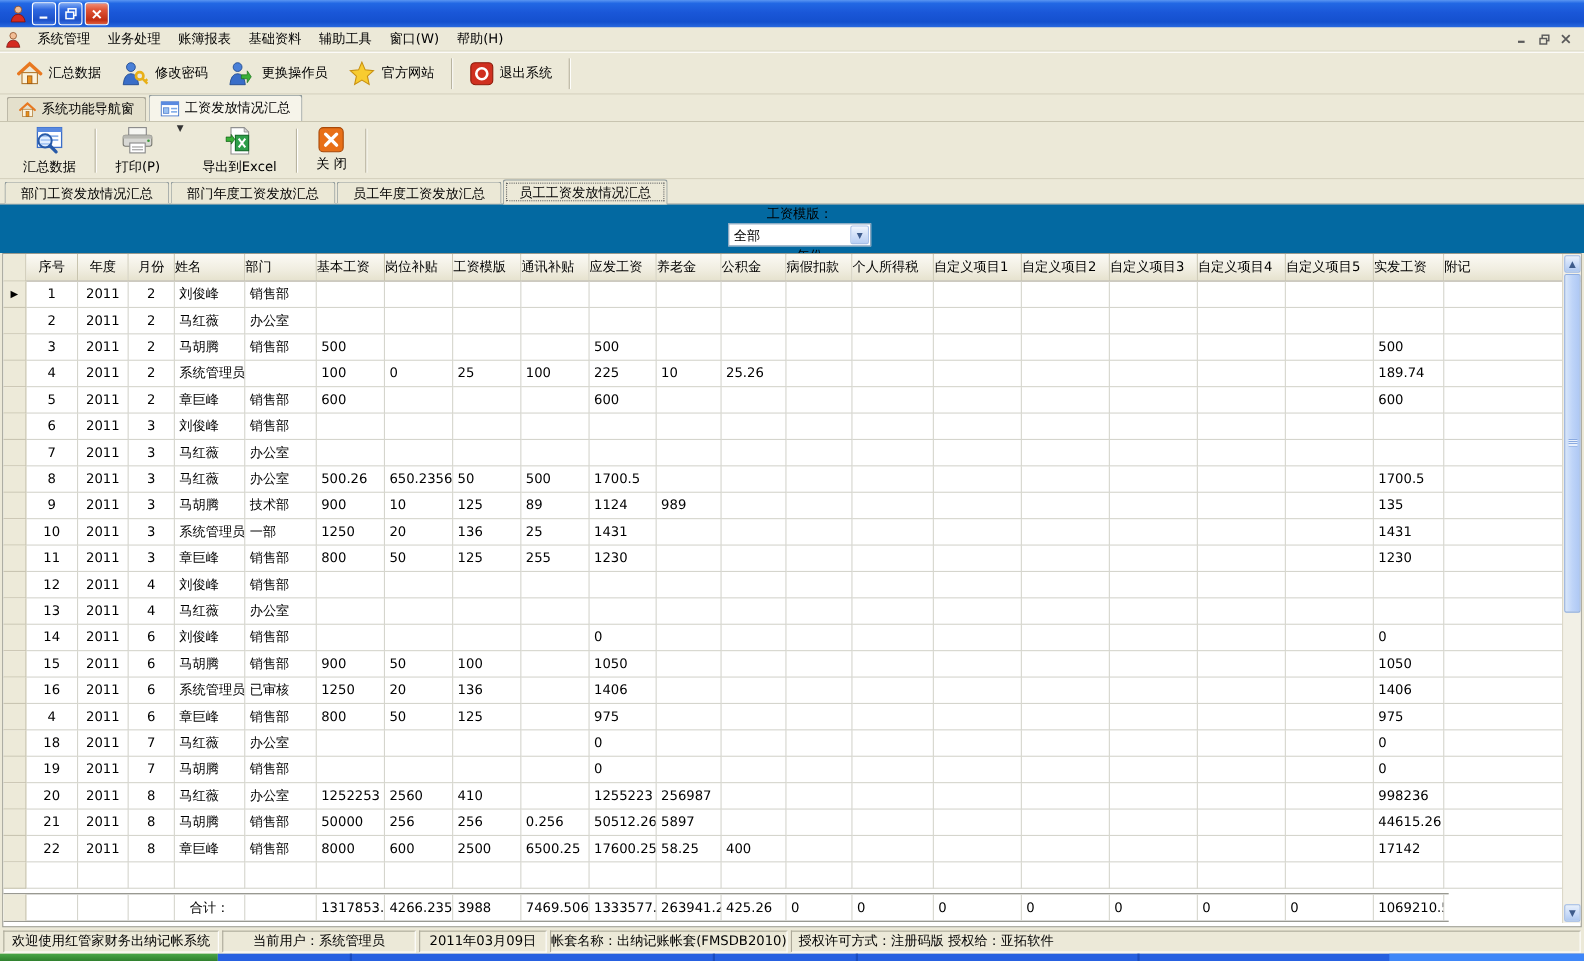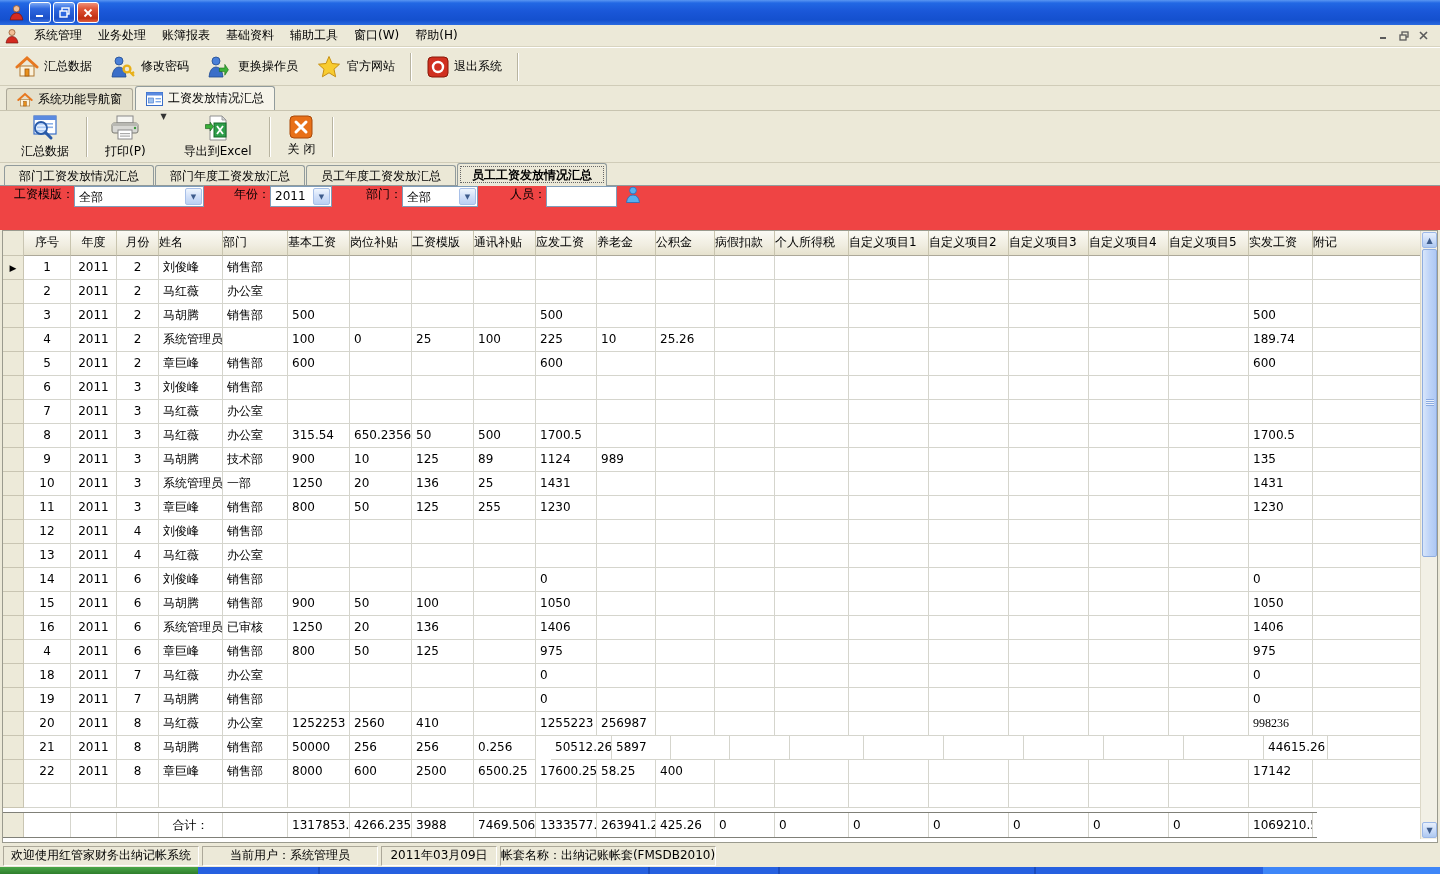--- a/index.html
+++ b/index.html
@@ -35,24 +35,24 @@
   .dropbtn { display:flex; align-items:flex-end; padding:0 4px 8px 2px; font-size:8px; color:#333; }
 
   
   .maintabs { height:25px; background:#ECE9D8; display:flex; align-items:flex-end; padding:0 0 0 6px; border-bottom:1px solid #C8C4B0; }
   .mtab { display:flex; align-items:center; gap:5px; height:22px; padding:0 10px; border:1px solid #ACA899; border-bottom:none; border-radius:3px 3px 0 0; background:#E4E0CC; margin-right:2px; white-space:nowrap; }
   .mtab.active { background:#F6F4EA; height:24px; border-color:#919B9C; }
 
   
   .subtabs { height:23px; background:#ECE9D8; display:flex; align-items:flex-end; padding-left:4px; border-bottom:1px solid #919B9C; }
   .stab { height:20px; padding:2px 14px 0; border:1px solid #919B9C; border-bottom:none; border-radius:3px 3px 0 0; background:#EBE8D6; margin-right:1px; white-space:nowrap; }
-  .stab.active { height:23px; background:#ECE9D8; position:relative; top:1px; outline:1px dotted #666; outline-offset:-4px; padding-top:3px;font-weight:bold; }
+  .stab.active { height:23px; background:#ECE9D8; position:relative; top:1px; outline:1px dotted #666; outline-offset:-4px; padding-top:3px; }
 
   
-  .filterbar { height:44px; background:#ef4444; display:flex; padding-left:14px; }
+  .filterbar { height:44px; background:#0369a1; display:flex; align-items:center; padding-left:14px;flex-direction:column; }
   .flabel { white-space:nowrap; }
   .combo { display:flex; height:21px; border:1px solid #7F9DB9; background:#fff; align-items:stretch; }
   .combo .val { flex:1; padding:2px 4px; overflow:hidden; white-space:nowrap; }
   .combo .arrow { width:17px; border:1px solid #A8C0E8; border-radius:2px; margin:1px;
     background:linear-gradient(180deg,#F0F6FE 0%,#D2E0F8 50%,#BAD0F4 100%);
     display:flex; align-items:center; justify-content:center; font-size:7px; color:#3E5C8C; }
   .tinput { height:21px; width:71px; border:1px solid #7F9DB9; background:#fff; padding:2px 4px; font-family:inherit; font-size:12px; }
 
   
   .grid { position:relative; height:613px; margin:0 2px; background:#fff; border:1px solid #9A9A8E; overflow:hidden; }
@@ -493,21 +493,21 @@
         <div class="gc" style="width: 64px;"></div>
         <div class="gc" style="flex: 1 1 0%; border-right: none;"></div>
       </div>
       <div class="grow">
         <div class="gc ind" style="width: 21px;"></div>
         <div class="gc ctr" style="width: 47px;">8</div>
         <div class="gc ctr" style="width: 46px;">2011</div>
         <div class="gc ctr" style="width: 42px;">3</div>
         <div class="gc" style="width: 64px;">马红薇</div>
         <div class="gc" style="width: 65px;">办公室</div>
-        <div class="gc" style="width: 62px;">315.54</div>
+        <div class="gc" style="width: 62px;">500.26</div>
         <div class="gc" style="width: 62px;">650.2356</div>
         <div class="gc" style="width: 62px;">50</div>
         <div class="gc" style="width: 62px;">500</div>
         <div class="gc" style="width: 61px;">1700.5</div>
         <div class="gc" style="width: 59px;"></div>
         <div class="gc" style="width: 59px;"></div>
         <div class="gc" style="width: 60px;"></div>
         <div class="gc" style="width: 74px;"></div>
         <div class="gc" style="width: 80px;"></div>
         <div class="gc" style="width: 80px;"></div>
@@ -795,35 +795,35 @@
         <div class="gc" style="width: 61px;">1255223</div>
         <div class="gc" style="width: 59px;">256987</div>
         <div class="gc" style="width: 59px;"></div>
         <div class="gc" style="width: 60px;"></div>
         <div class="gc" style="width: 74px;"></div>
         <div class="gc" style="width: 80px;"></div>
         <div class="gc" style="width: 80px;"></div>
         <div class="gc" style="width: 80px;"></div>
         <div class="gc" style="width: 80px;"></div>
         <div class="gc" style="width: 80px;"></div>
-        <div class="gc" style="width: 64px; font-family: Liberation Serif, serif;">998236</div>
+        <div class="gc" style="width: 64px;">998236</div>
         <div class="gc" style="flex: 1 1 0%; border-right: none;"></div>
       </div>
       <div class="grow">
         <div class="gc ind" style="width: 21px;"></div>
         <div class="gc ctr" style="width: 47px;">21</div>
         <div class="gc ctr" style="width: 46px;">2011</div>
         <div class="gc ctr" style="width: 42px;">8</div>
         <div class="gc" style="width: 64px;">马胡腾</div>
         <div class="gc" style="width: 65px;">销售部</div>
         <div class="gc" style="width: 62px;">50000</div>
         <div class="gc" style="width: 62px;">256</div>
         <div class="gc" style="width: 62px;">256</div>
         <div class="gc" style="width: 62px;">0.256</div>
-        <div class="gc" style="width: 61px; margin-left: 15px;">50512.26</div>
+        <div class="gc" style="width: 61px;">50512.26</div>
         <div class="gc" style="width: 59px;">5897</div>
         <div class="gc" style="width: 59px;"></div>
         <div class="gc" style="width: 60px;"></div>
         <div class="gc" style="width: 74px;"></div>
         <div class="gc" style="width: 80px;"></div>
         <div class="gc" style="width: 80px;"></div>
         <div class="gc" style="width: 80px;"></div>
         <div class="gc" style="width: 80px;"></div>
         <div class="gc" style="width: 80px;"></div>
         <div class="gc" style="width: 64px;">44615.26</div>
@@ -913,20 +913,21 @@
         <span>▼</span>
       </div>
   </div>
 </div>
 
 <div class="statusbar">
   <div class="spanel" style="width:196px">欢迎使用红管家财务出纳记帐系统</div>
   <div class="spanel" style="width:176px">当前用户：系统管理员</div>
   <div class="spanel" style="width:116px">2011年03月09日</div>
   <div class="spanel" style="width:216px">帐套名称：出纳记账帐套(FMSDB2010)</div>
+  <div class="spanel" style="flex:1; justify-content:flex-start">授权许可方式：注册码版  授权给：亚拓软件</div>
 </div>
 
 <div class="taskbar">
   <div class="tk-start"></div>
   <div class="tk-main">
     <i style="left:120px"></i>
       <i style="left:450px"></i>
       <i style="left:580px"></i>
       <i style="left:836px"></i>
     <div class="tk-bright"></div>

